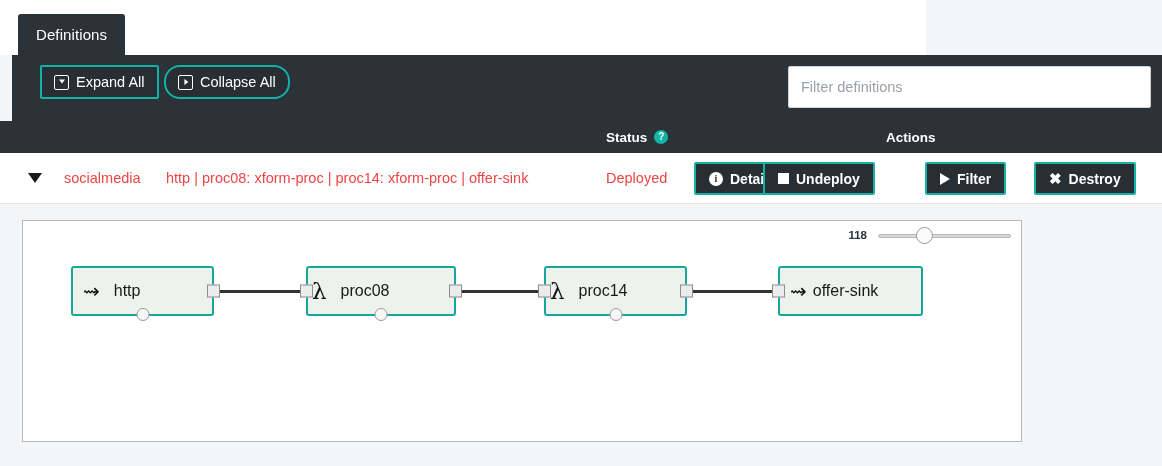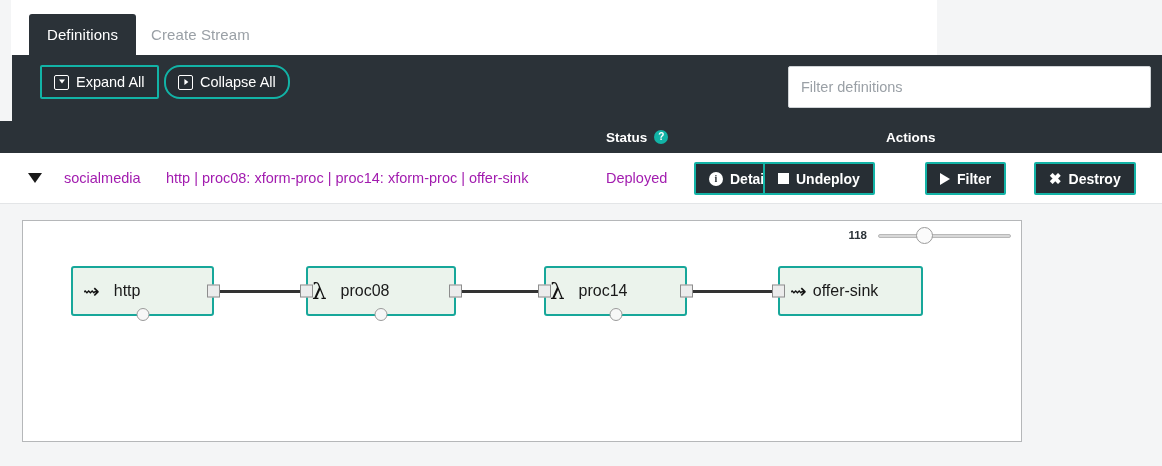--- a/index.html
+++ b/index.html
@@ -17,21 +17,20 @@
   }
 
   
   .tabbar {
     position: absolute;
     left: 0; top: 0;
     width: 926px;
     height: 55px;
     background: #ffffff;
     box-sizing: border-box;
-    margin-left: 11px;
   }
   .tab {
     position: absolute;
     top: 14px;
     height: 41px;
     box-sizing: border-box;
     display: flex;
     align-items: center;
     justify-content: center;
     padding: 0 18px;
@@ -174,21 +173,21 @@
     border-bottom: 1px solid #e3e5e7;
     box-sizing: border-box;
   }
   .rowcell {
     position: absolute;
     top: 0;
     height: 50px;
     display: flex;
     align-items: center;
     font-size: 14.5px;
-    color: #a21caf;
+    color: #ef4444;
   }
   #cell-toggle { left: 28px; cursor: pointer; }
   #cell-name { left: 64px; }
   #cell-definition { left: 166px; }
   #cell-status { left: 606px; }
 
   .caret-down {
     width: 0; height: 0;
     border-left: 7px solid transparent;
     border-right: 7px solid transparent;
@@ -363,23 +362,20 @@
 </style>
 </head>
 <body>
 
 <div id="app">
 
   <div class="tabbar">
     <div class="tab active">
       <span>Definitions</span>
     </div>
-    <div class="tab inactive">
-      <span>Create Stream</span>
-    </div>
   </div>
 
   <div class="toolbar">
     <div class="tbtn" id="btn-expand">
       <span class="sqicon down"></span>
       <span>Expand All</span>
     </div>
     <div class="tbtn" id="btn-collapse">
       <span class="sqicon right"></span>
       <span>Collapse All</span>

